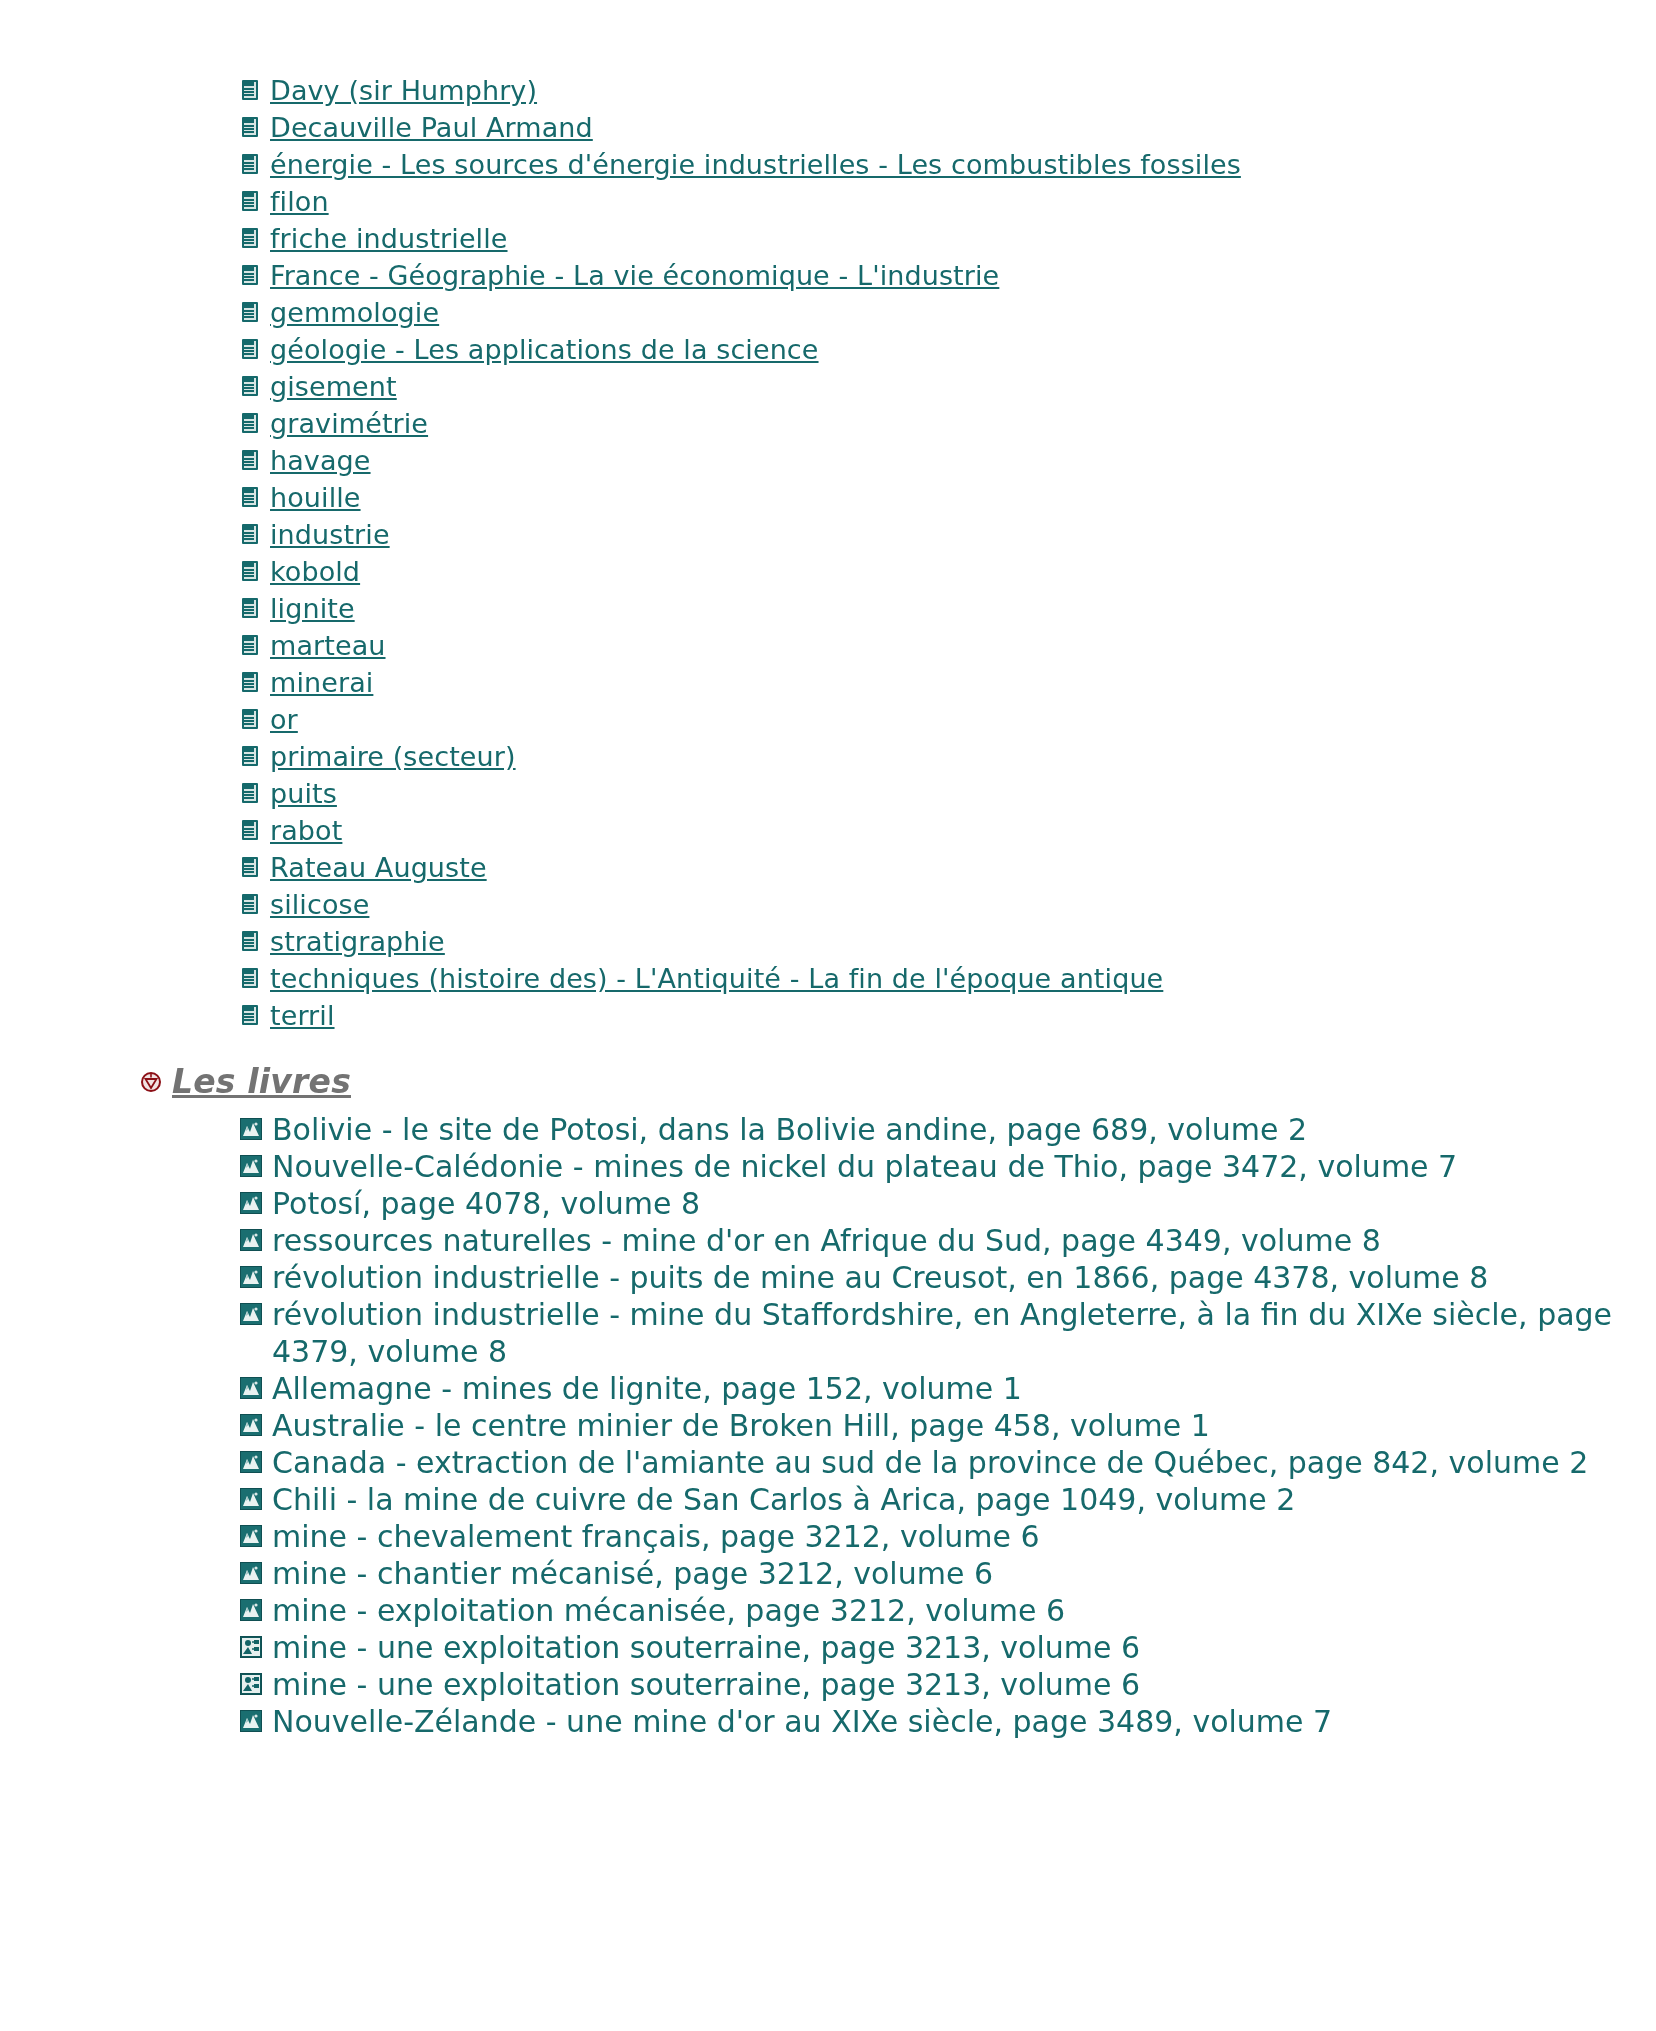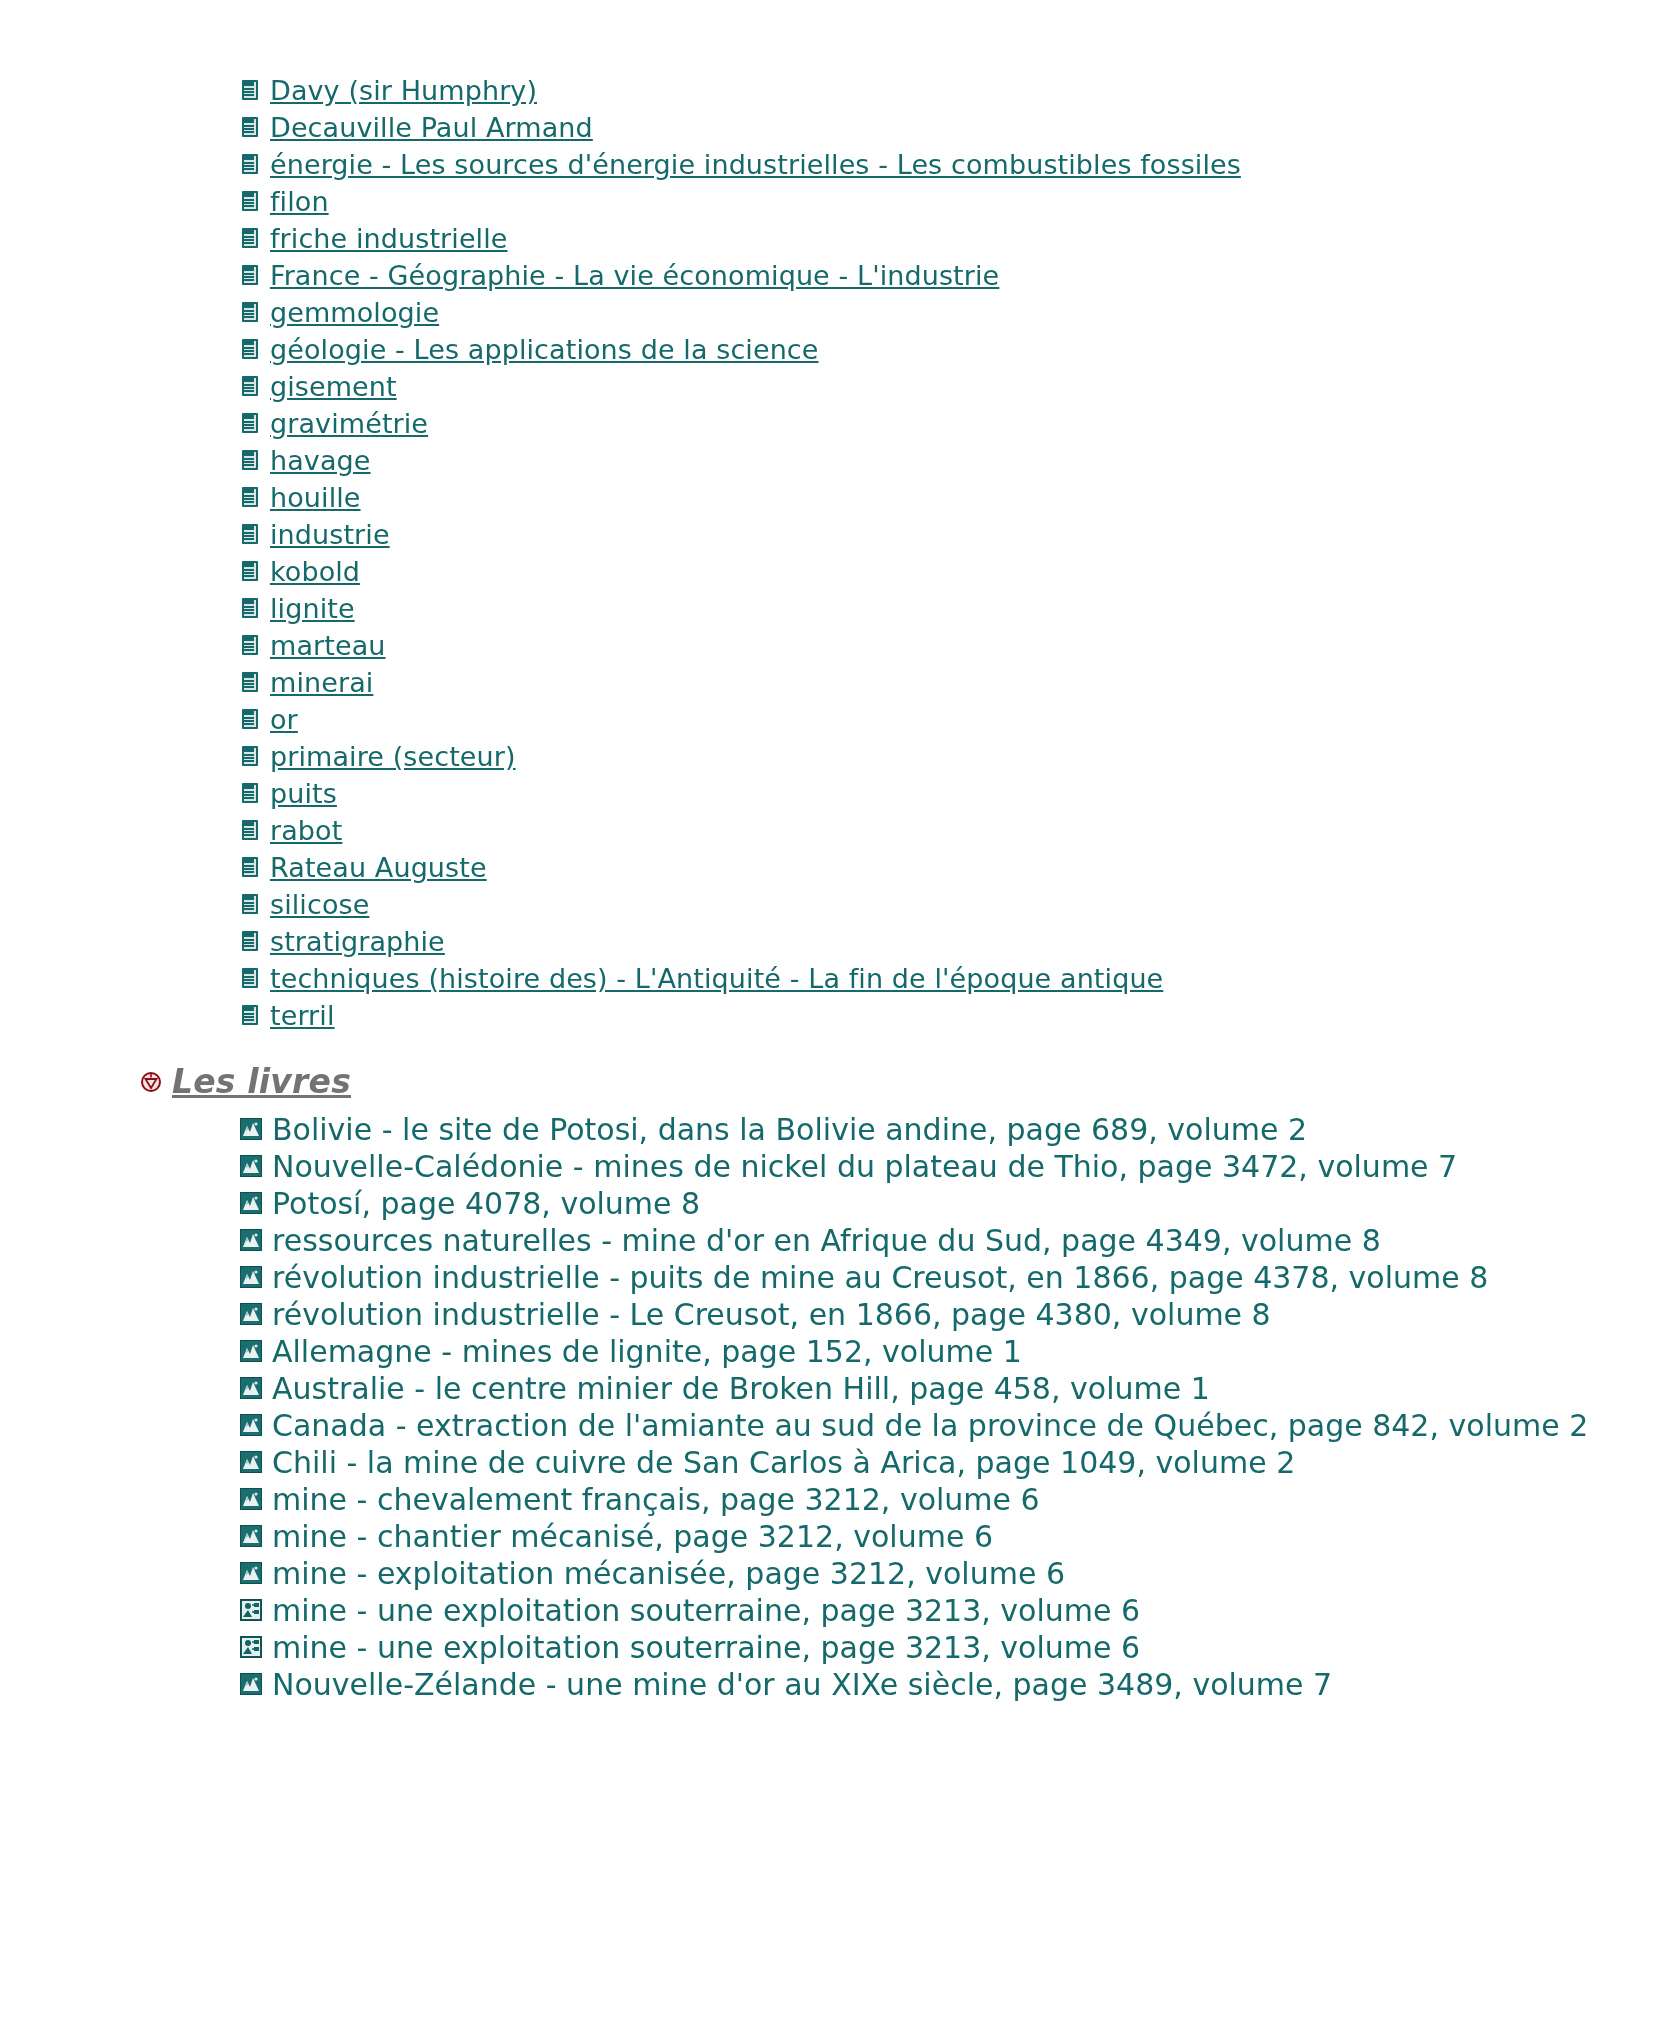--- a/index.html
+++ b/index.html
@@ -500,21 +500,21 @@
             <circle cx="15" cy="5" r="1.6" fill="#dce9e8"></circle>
           </svg>
         </span><span>révolution industrielle - puits de mine au Creusot, en 1866, page 4378, volume 8</span></li>
       <li><span class="icon icon-photo">
           <svg width="20" height="20" viewBox="0 0 20 20" aria-hidden="true">
             <rect x="0" y="0" width="20" height="20" fill="#1a6e70"></rect>
             <path d="M2 17 L6 7 L9 13 L12 4 L18 17 Z" fill="#e9f2f1"></path>
             <path d="M6 7 L7.5 10 L5 12 Z" fill="#9fc2c2"></path>
             <circle cx="15" cy="5" r="1.6" fill="#dce9e8"></circle>
           </svg>
-        </span><span>révolution industrielle - Le Creusot, en 1866, page 4380, volume 8</span></li>
+        </span><span>révolution industrielle - mine du Staffordshire, en Angleterre, à la fin du XIXe siècle, page 4379, volume 8</span></li>
       <li><span class="icon icon-photo">
           <svg width="20" height="20" viewBox="0 0 20 20" aria-hidden="true">
             <rect x="0" y="0" width="20" height="20" fill="#1a6e70"></rect>
             <path d="M2 17 L6 7 L9 13 L12 4 L18 17 Z" fill="#e9f2f1"></path>
             <path d="M6 7 L7.5 10 L5 12 Z" fill="#9fc2c2"></path>
             <circle cx="15" cy="5" r="1.6" fill="#dce9e8"></circle>
           </svg>
         </span><span>Allemagne - mines de lignite, page 152, volume 1</span></li>
       <li><span class="icon icon-photo">
           <svg width="20" height="20" viewBox="0 0 20 20" aria-hidden="true">

